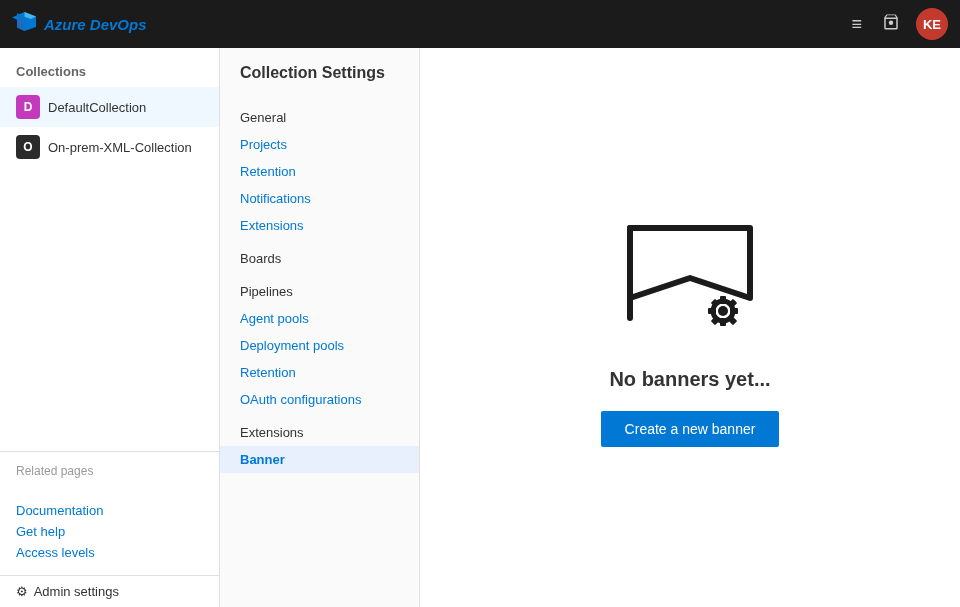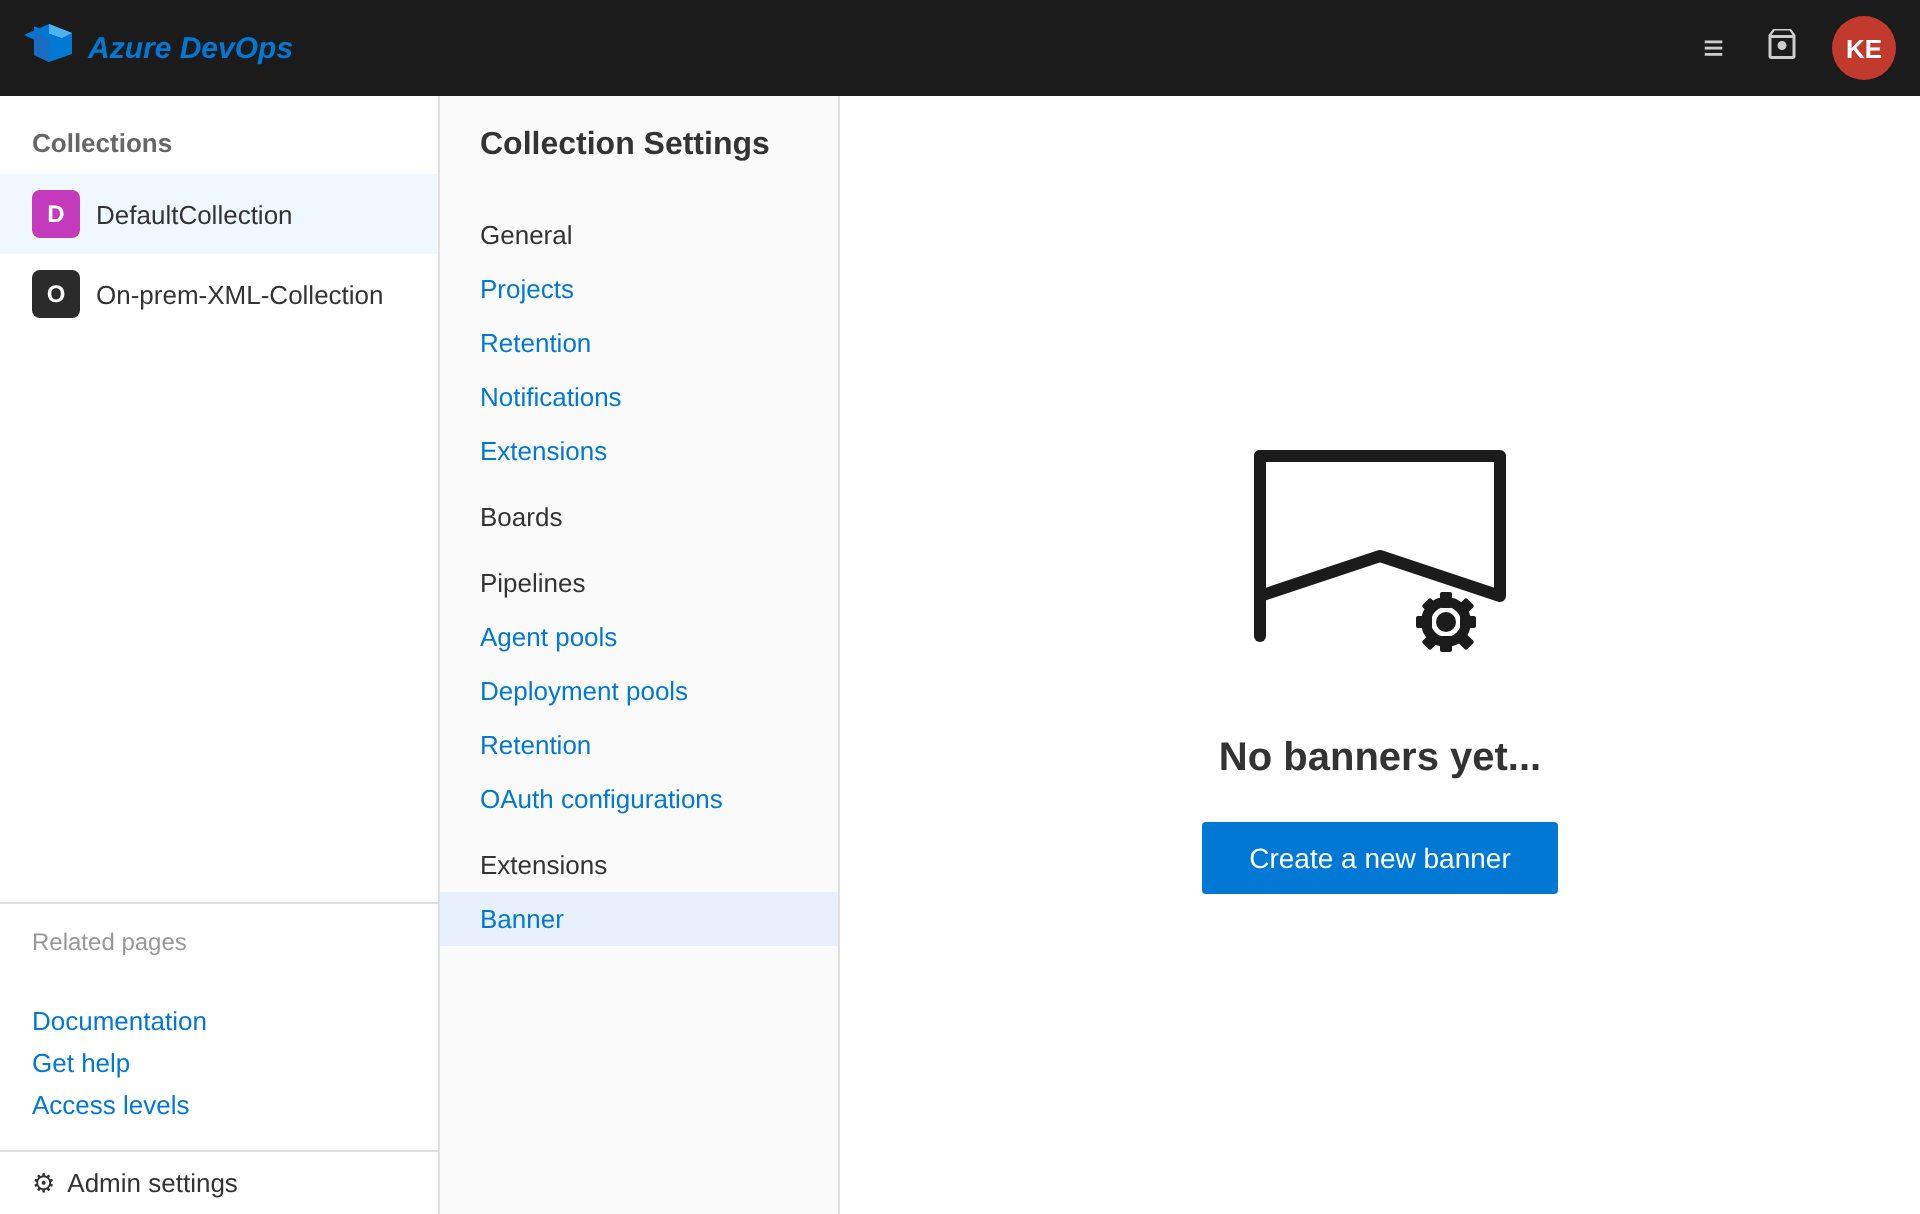--- a/index.html
+++ b/index.html
@@ -129,21 +129,21 @@
       padding: 12px 20px 6px 20px;
     }
     .nav-item {
       display: block;
       padding: 6px 20px;
       font-size: 13px;
       color: #0078d4;
       cursor: pointer;
       text-decoration: none;
     }
-    .nav-item.active { background: #e8f0fe; font-weight: 400; }
+    .nav-item.active { background: #e8f0fe; font-weight: 700; }
 
     
     .right-content {
       flex: 1;
       display: flex;
       flex-direction: column;
       overflow: hidden;
       background: #fff;
     }
     .content-header {

